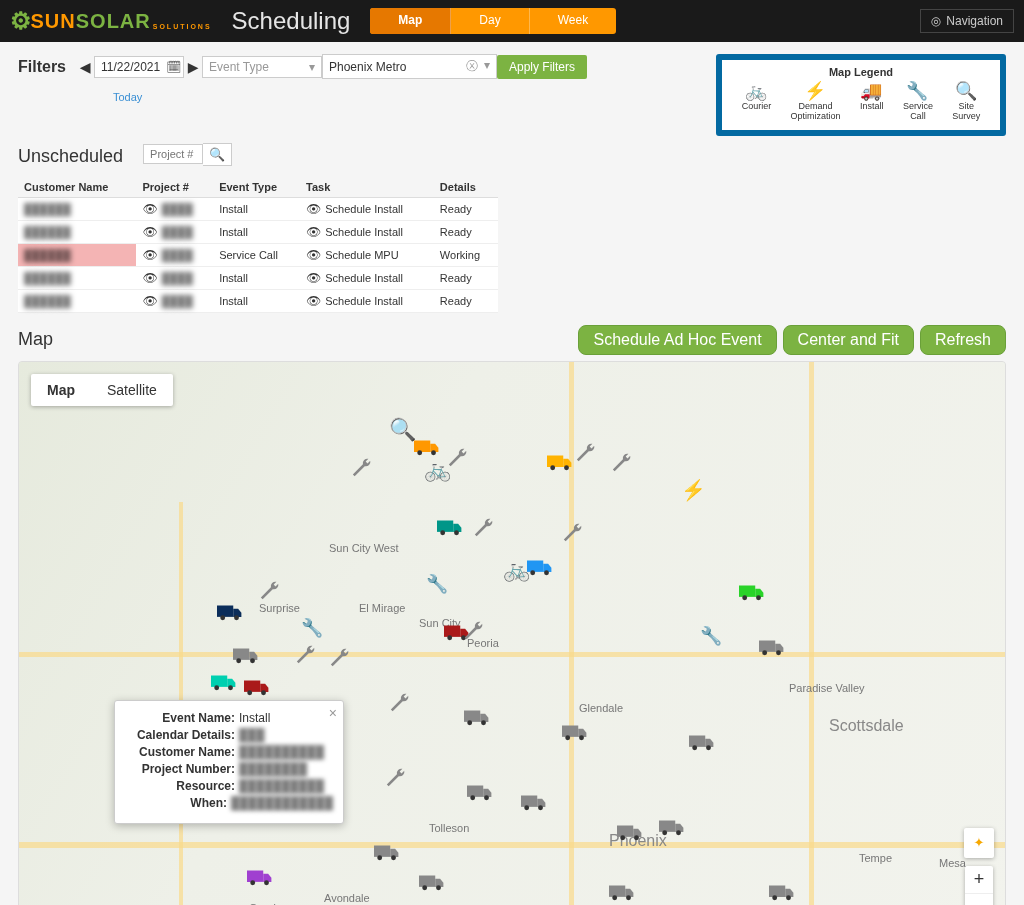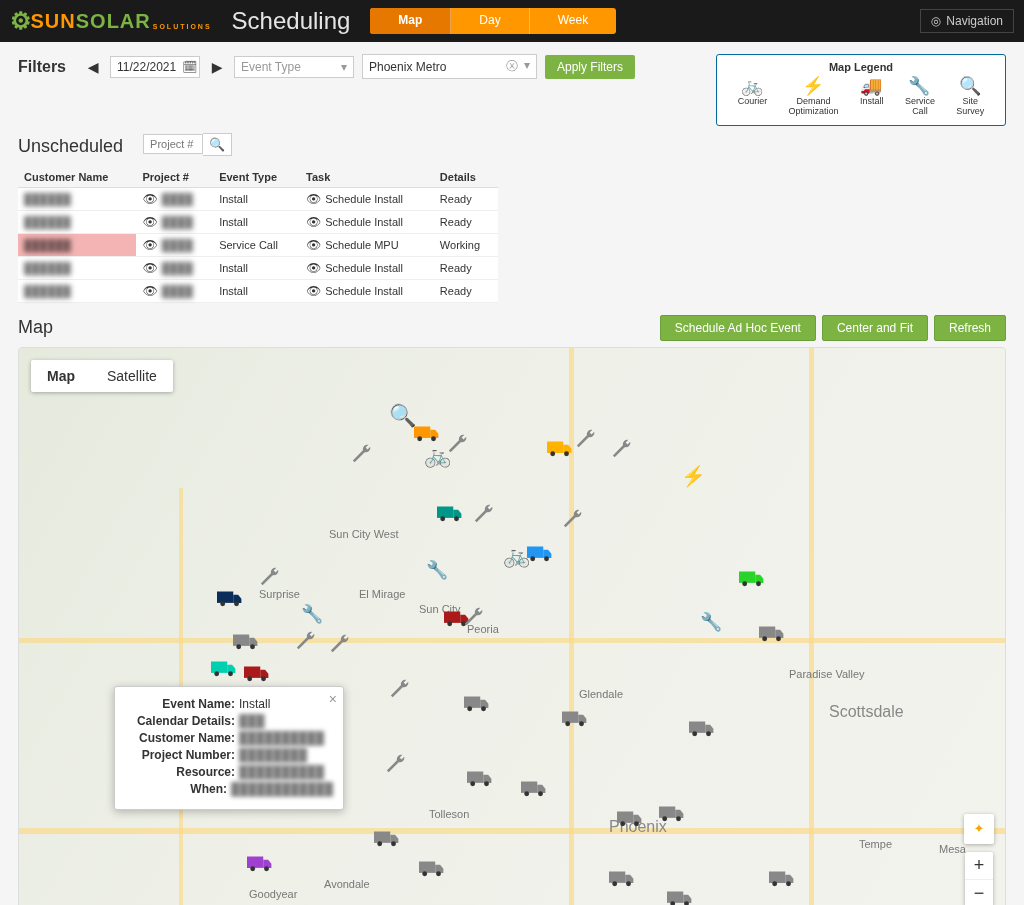--- a/index.html
+++ b/index.html
@@ -12,29 +12,29 @@
 .logo .solutions { font-size: 7px; color: #ff9800; letter-spacing: 2px; margin-left: 2px; margin-top: 10px; }
 .page-title { color: #e5e5e5; font-size: 24px; font-weight: normal; margin-left: 20px; margin-right: 20px; }
 .view-tabs { display: flex; background: #ff9800; border-radius: 3px; overflow: hidden; height: 26px; }
 .view-tab { padding: 5px 28px; color: #fff; font-size: 12px; cursor: pointer; border-right: 1px solid rgba(255,255,255,0.3); }
 .view-tab.active { background: #e67800; font-weight: bold; }
 .view-tab:last-child { border-right: none; }
 .nav-btn { margin-left: auto; background: #1a1a1a; border: 1px solid #444; color: #ccc; padding: 4px 10px; font-size: 12px; display: flex; align-items: center; gap: 5px; cursor: pointer; }
 .content { padding: 12px 18px; }
 .top-row { display: flex; gap: 12px; align-items: flex-start; }
 .filters-area { flex: 1; }
-.filters-row { display: flex; align-items: center; gap: 8px; margin-bottom: 12px; }
+.filters-row { display: flex; align-items: center; margin-bottom: 12px; }
 .filters-label { font-size: 16px; font-weight: bold; margin-right: 10px; }
 .arrow-btn { width: 18px; height: 18px; display: flex; align-items: center; justify-content: center; cursor: pointer; font-size: 14px; }
 .date-input { border: 1px solid #ccc; padding: 3px 6px; font-size: 12px; width: 90px; background: #fff; display: flex; align-items: center; gap: 6px; }
 .select-input { border: 1px solid #ccc; padding: 3px 6px; font-size: 12px; background: #fff; display: flex; align-items: center; justify-content: space-between; color: #999; }
 .select-input.filled { color: #333; }
 .apply-btn { background: #7cb342; color: #fff; border: none; padding: 5px 12px; font-size: 12px; border-radius: 2px; cursor: pointer; }
 .today-link { color: #3a8fd4; font-size: 11px; margin-left: 95px; cursor: pointer; }
-.legend-box { border: 1px solid #0369a1; border-radius: 3px; padding: 6px 14px 8px; background: #fff; min-width: 290px; }
+.legend-box { border: 6px solid #0369a1; border-radius: 3px; padding: 6px 14px 8px; background: #fff; min-width: 290px; }
 .legend-title { text-align: center; font-size: 11px; font-weight: bold; margin-bottom: 4px; }
 .legend-items { display: flex; justify-content: space-around; gap: 8px; }
 .legend-item { display: flex; flex-direction: column; align-items: center; font-size: 9px; text-align: center; line-height: 1.1; }
 .legend-item .icon { font-size: 18px; height: 20px; display: flex; align-items: center; }
 .section-title { font-size: 18px; margin: 10px 0 6px; }
 .unscheduled-row { display: flex; align-items: center; gap: 20px; }
 .project-search { display: flex; align-items: center; }
 .project-search input { border: 1px solid #ccc; padding: 3px 6px; font-size: 11px; width: 60px; }
 .project-search .sbtn { border: 1px solid #ccc; border-left: none; padding: 3px 6px; cursor: pointer; background: #fff; }
 .table { width: 480px; border-collapse: collapse; font-size: 11px; margin-top: 4px; }
@@ -42,21 +42,21 @@
 .table td { padding: 4px 6px; border-bottom: 1px solid #eee; background: #fff; }
 .table tr:first-child td { border-top: 1px solid #ddd; }
 .table .blur { color: transparent; text-shadow: 0 0 5px rgba(0,0,0,0.5); }
 .table tr.highlight td:first-child { background: #f4b4b4; }
 .eye-icon { font-size: 12px; margin-right: 4px; }
 .total-row { font-size: 11px; margin-top: 4px; text-align: right; width: 500px; }
 .total-row .red { color: #c00; }
 .map-header { display: flex; align-items: center; margin-top: 12px; }
 .map-title { font-size: 18px; }
 .map-actions { margin-left: auto; display: flex; gap: 6px; }
-.green-btn { background: #7cb342; color: #fff; border: 1px solid #6aa039; padding: 5px 14px; font-size: 12px; border-radius: 2px; cursor: pointer; }
+.green-btn { background: #7cb342; color: #fff; border: 1px solid #6aa039; padding: 5px 14px; font-size: 16px; border-radius: 8px; cursor: pointer; }
 .map-container { border: 1px solid #ddd; border-radius: 4px; margin-top: 6px; height: 590px; position: relative; background: #e9ede4; overflow: hidden; }
 .map-bg { position: absolute; inset: 0; background: linear-gradient(120deg, #e6eadd 0%, #eef0e8 35%, #f2f3ed 100%); }
 .map-road { position: absolute; background: #f9da8a; opacity: 0.7; }
 .map-type { position: absolute; top: 12px; left: 12px; display: flex; background: #fff; border-radius: 2px; box-shadow: 0 1px 4px rgba(0,0,0,0.3); z-index: 5; }
 .map-type div { padding: 8px 16px; font-size: 14px; cursor: pointer; }
 .map-type .active { font-weight: bold; }
 .marker { position: absolute; font-size: 22px; z-index: 3; }
 .popup { position: absolute; left: 95px; top: 338px; width: 230px; background: #fff; border: 1px solid #ccc; border-radius: 3px; box-shadow: 0 2px 8px rgba(0,0,0,0.25); padding: 10px; z-index: 10; font-size: 12px; }
 .popup .close { position: absolute; right: 6px; top: 4px; cursor: pointer; color: #999; font-size: 14px; }
 .popup-row { display: flex; margin-bottom: 3px; }
@@ -115,20 +115,21 @@
         </div>
         <div class="select-input filled" style="width:175px">
           <span>Phoenix Metro</span>
           <span style="display:flex;gap:6px;color:#999">
             <span>ⓧ</span>
             <span>▾</span>
           </span>
         </div>
         <button class="apply-btn">Apply Filters</button>
       </div>
+      <div class="today-link">Today</div>
     </div>
 
     <div class="legend-box">
       <div class="legend-title">Map Legend</div>
       <div class="legend-items">
         <div class="legend-item">
             <span class="icon">🚲</span>
             <span>Courier</span>
           </div>
         <div class="legend-item">

